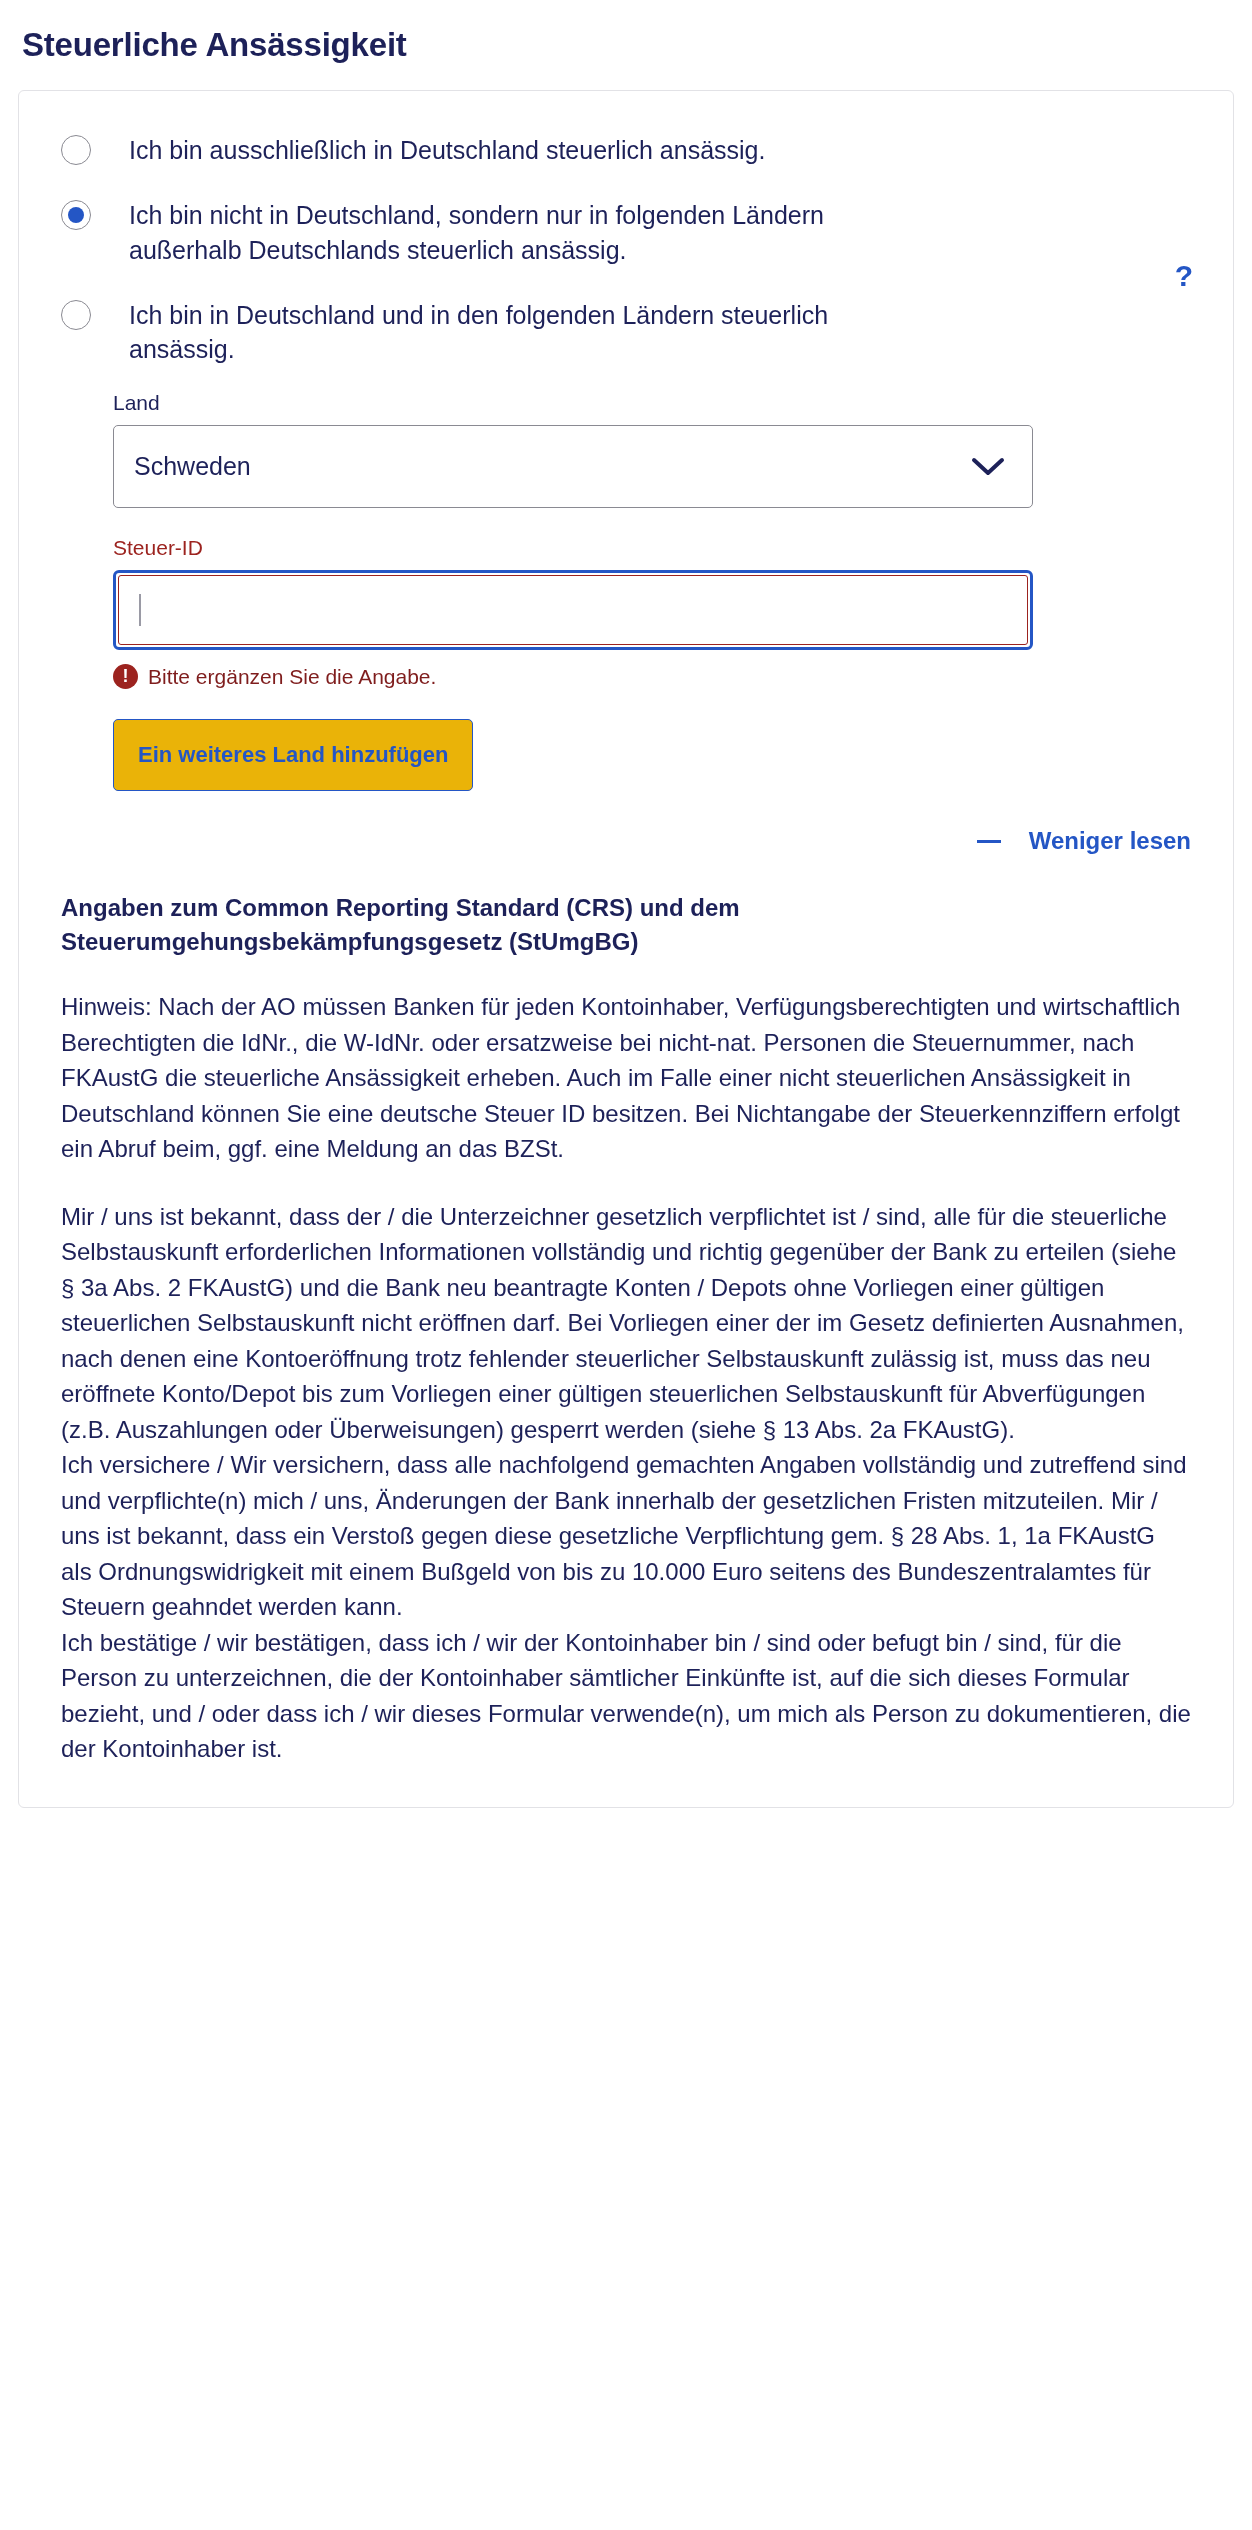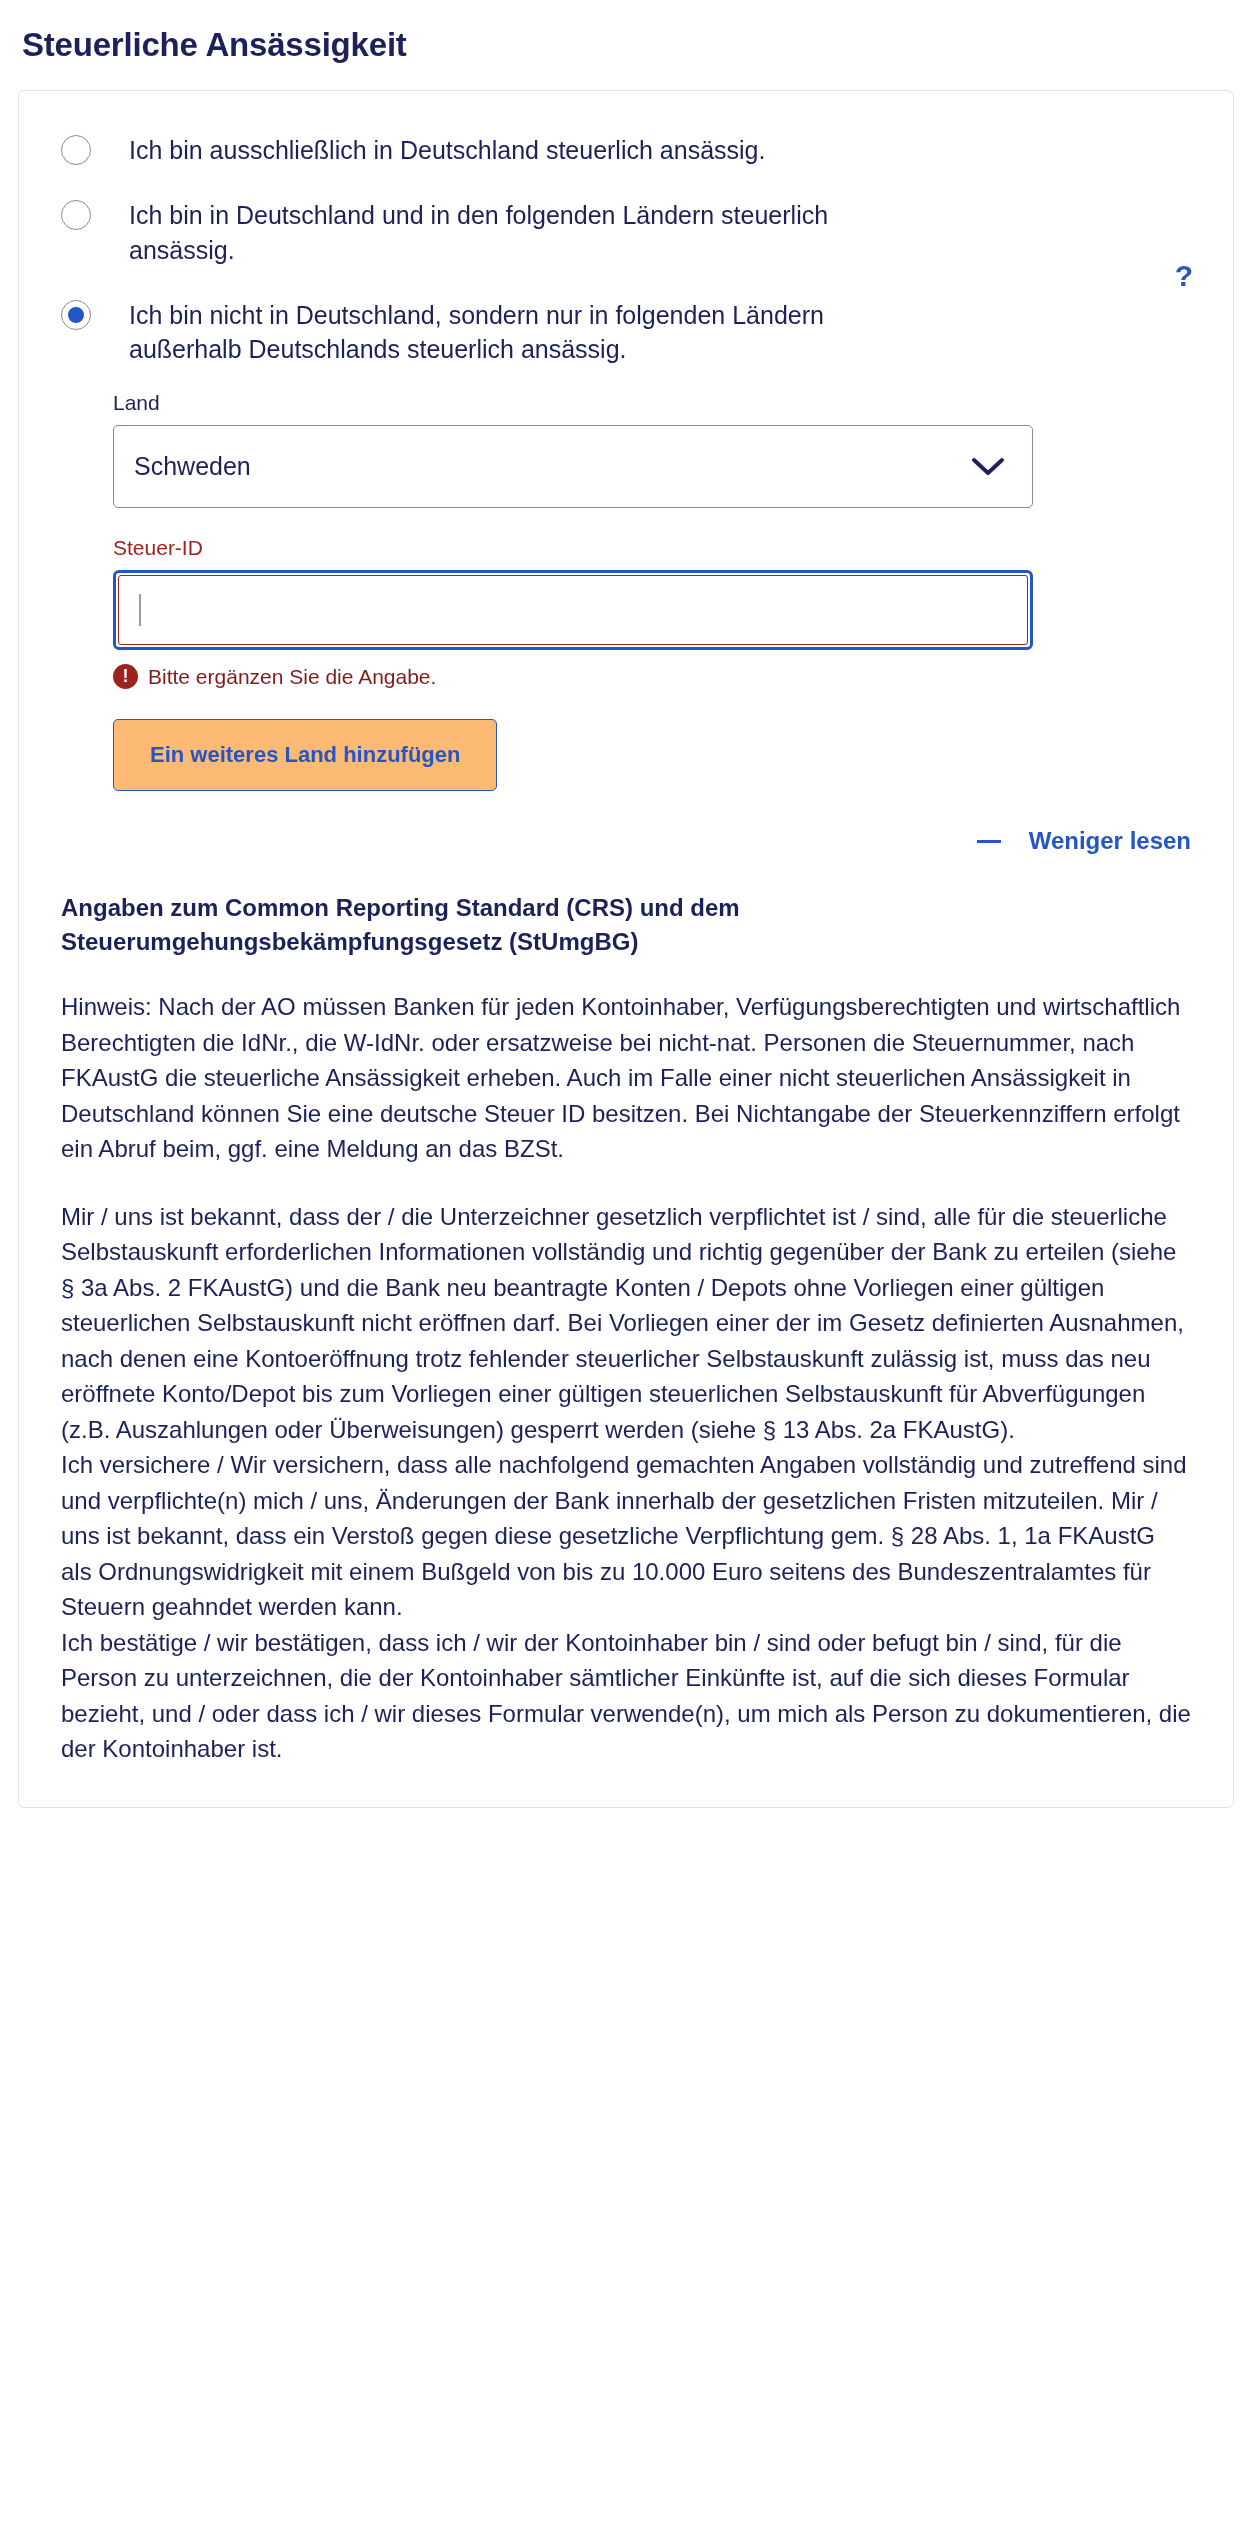--- a/index.html
+++ b/index.html
@@ -175,25 +175,25 @@
     margin-left: 10px;
     font-size: 21px;
     color: #7f1d1d;
   }
 
   .secondary-btn {
     margin-top: 30px;
     display: inline-block;
     border: 1.8px solid #2456c5;
     border-radius: 5px;
-    background: #fdba74;
+    background: #eab308;
     color: #2456c5;
     font-size: 22px;
     font-weight: bold;
-    padding: 22px 36px;
+    padding: 22px 24px;
     cursor: pointer;
   }
 
   
   .toggle-row {
     display: flex;
     align-items: center;
     margin-top: 36px;
     margin-left: 0;
     cursor: pointer;
@@ -244,27 +244,27 @@
     <div class="help-icon">?</div>
 
     <div class="radio-group">
 
       <div class="radio-row">
         <span class="radio-ctl"></span>
         <span class="radio-label">Ich bin ausschließlich in Deutschland steuerlich ansässig.</span>
       </div>
 
       <div class="radio-row">
+        <span class="radio-ctl checked"></span>
+        <span class="radio-label">Ich bin nicht in Deutschland, sondern nur in folgenden Ländern außerhalb Deutschlands steuerlich ansässig.</span>
+      </div>
+
+      <div class="radio-row">
         <span class="radio-ctl"></span>
         <span class="radio-label">Ich bin in Deutschland und in den folgenden Ländern steuerlich ansässig.</span>
-      </div>
-
-      <div class="radio-row">
-        <span class="radio-ctl checked"></span>
-        <span class="radio-label">Ich bin nicht in Deutschland, sondern nur in folgenden Ländern außerhalb Deutschlands steuerlich ansässig.</span>
       </div>
 
     </div>
 
     <div class="country-block">
 
       <div class="field-label">Land</div>
 
       <div class="select-wrap">
         <div class="select-box">

